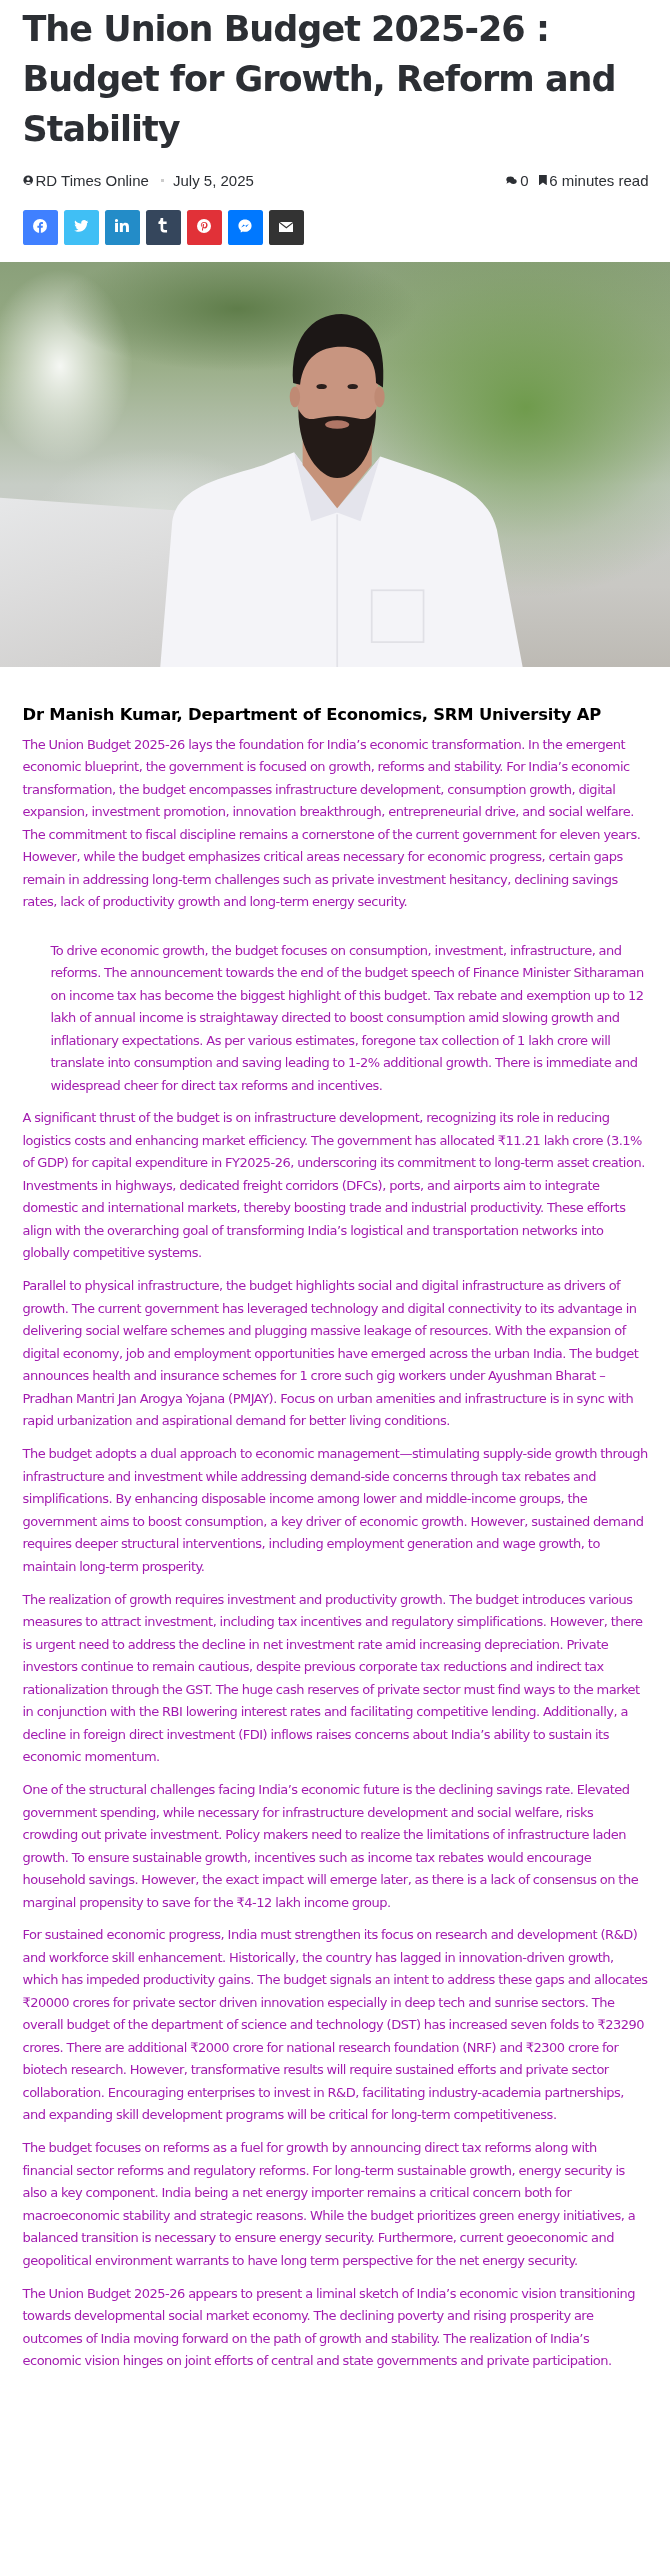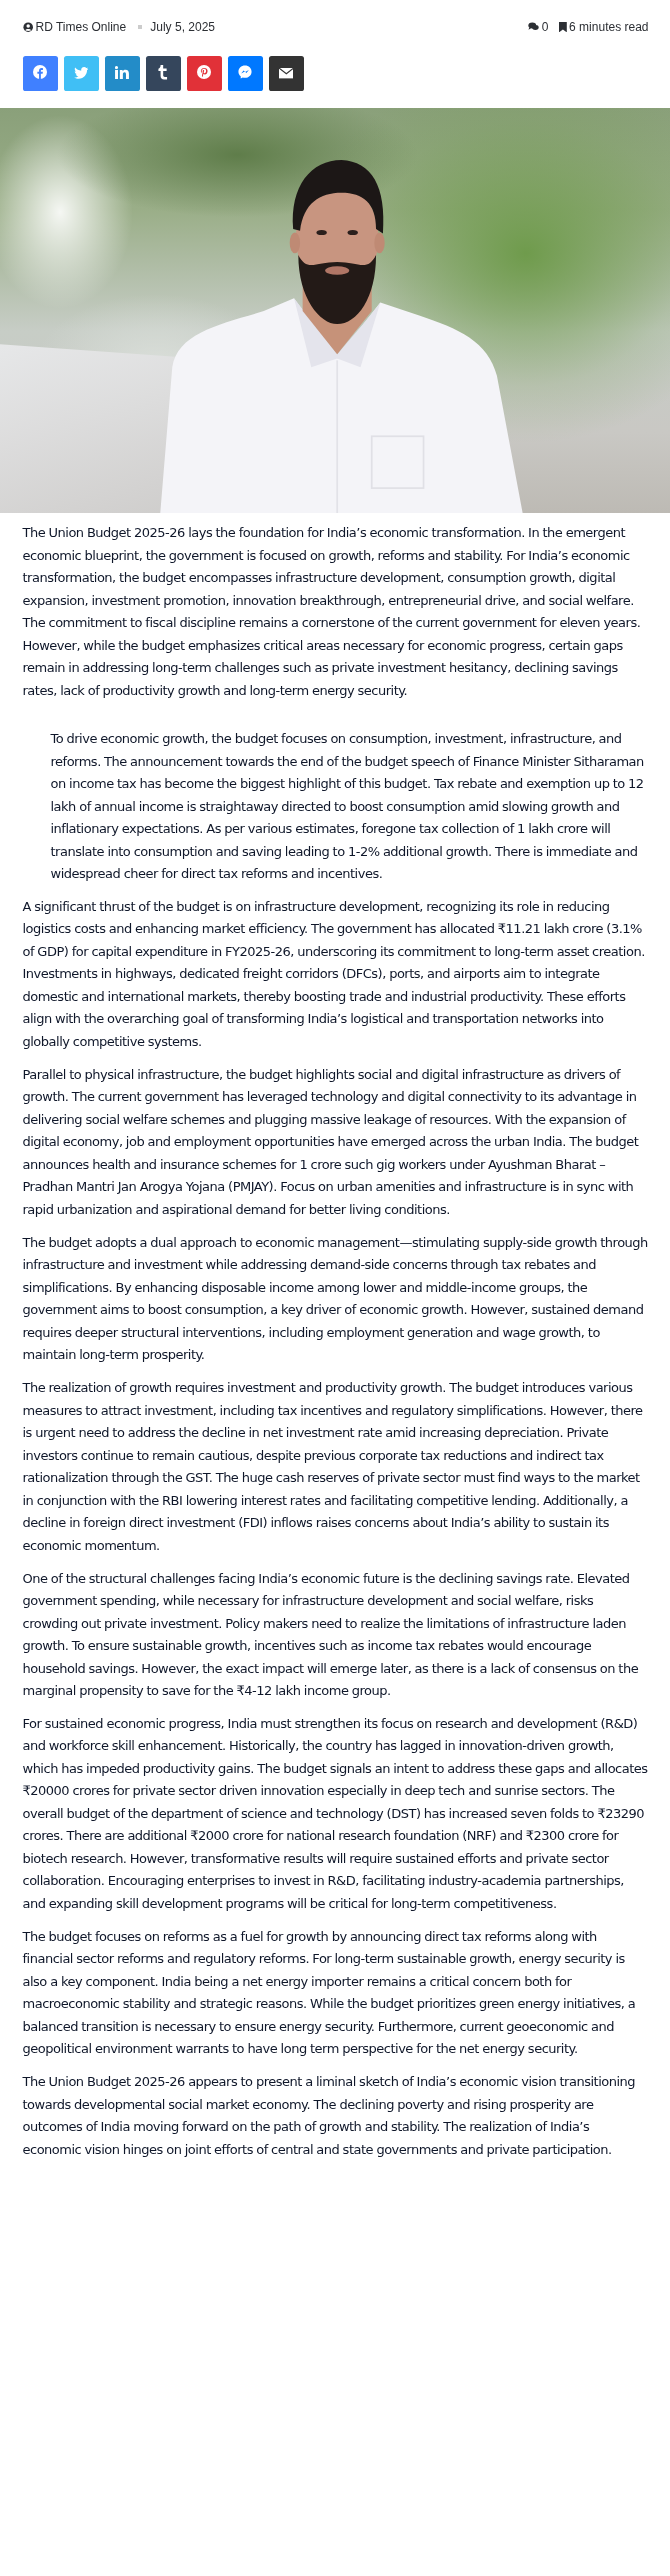--- a/index.html
+++ b/index.html
@@ -4,49 +4,50 @@
 <style>
   html, body { margin: 0; padding: 0; background: #ffffff; }
   body { width: 671px; font-family: "Liberation Sans", sans-serif; color: #000; overflow-x: hidden; }
   .wrap { padding: 0 22.5px; }
   h1.title {
     margin: 0; padding-top: 3.5px;
     font-family: "DejaVu Sans", sans-serif; font-weight: bold;
     font-size: 35px; line-height: 50px; letter-spacing: -1px;
     color: #2c2f34;
   }
-  .meta { display: flex; align-items: center; justify-content: space-between; margin-top: 19px; height: 15.6px; font-size: 12px; color: #2c2f34; }
+  .meta { display: flex; align-items: center; justify-content: space-between; margin-top: 19px; height: 15.6px; font-size: 15px; color: #2c2f34; }
   .meta-left, .meta-right { display: flex; align-items: center; }
   .meta .icon { display: inline-flex; align-items: center; justify-content: center; margin-right: 2.6px; }
   .dot { width: 3.5px; height: 3.5px; background: #ccc; display: inline-block; margin: 0 8.6px 0 12px; }
   .meta-right .item { display: inline-flex; align-items: center; margin-left: 10.4px; }
   .share { display: flex; gap: 6px; margin-top: 21.6px; }
   .share-btn { width: 35px; height: 35px; border-radius: 2.6px; display: flex; align-items: center; justify-content: center; cursor: pointer; }
   .hero { width: 671px; height: 405px; margin-top: 17.3px; position: relative; overflow: hidden;
     background:
       radial-gradient(ellipse 104px 138px at 60px 104px, rgba(255,255,255,0.9), rgba(255,255,255,0) 70%),
       radial-gradient(ellipse 173px 104px at 156px 259px, rgba(220,225,220,0.9), rgba(220,225,220,0) 70%),
       linear-gradient(180deg, #8aa07a 0%, #9aae88 25%, #c7cdc6 55%, #c9c8c4 80%, #bdbab4 100%);
   }
   .hero .foliage { position: absolute; right: 0; top: 0; width: 363px; height: 363px;
     background: radial-gradient(ellipse 225px 190px at 60% 40%, #6f9b4c, rgba(111,155,76,0.2) 70%, rgba(111,155,76,0) 100%); }
   .hero .foliage2 { position: absolute; left: 0; top: 0; width: 432px; height: 156px;
     background: radial-gradient(ellipse 225px 78px at 55% 30%, #5f7d4a, rgba(95,125,74,0) 80%); }
   .hero .path { position: absolute; left: 0; bottom: 0; width: 398px; height: 199px;
     background: linear-gradient(160deg, rgba(235,236,238,0.95), rgba(200,198,196,0.9)); clip-path: polygon(0 15%, 70% 25%, 100% 100%, 0 100%); }
   .person { position: absolute; left: 160px; top: 52px; width: 363px; height: 354px; }
   .author-heading { margin: 37px 0 0; font-family: "DejaVu Sans", sans-serif; font-weight: bold; font-size: 16.4px; line-height: 21px; color: #000; letter-spacing: -0.2px; }
-  .article p { margin: 0 0 10.4px; font-family: "DejaVu Sans", sans-serif; font-size: 13px; line-height: 22.5px; color: #0f172a; letter-spacing: -0.5px; word-spacing: -0.3px; }
+  .article p { margin: 0 0 10.4px; font-family: "DejaVu Sans", sans-serif; font-size: 13px; line-height: 22.5px; color: #a21caf; letter-spacing: -0.5px; word-spacing: -0.3px; }
   .article p.first { margin-top: 8.6px; }
   .article p.spaced { margin-top: 26px; margin-left: 28px; }
 </style>
 </head>
 <body>
 
 <div class="wrap">
+  <h1 class="title">The Union Budget 2025-26 : Budget for Growth, Reform and Stability</h1>
 
   <div class="meta">
     <div class="meta-left">
       <span class="icon">
         <svg width="10.4" height="10.4" viewBox="0 0 12 12">
             <circle cx="6" cy="6" r="5.5" fill="#2c2f34"></circle>
             <circle cx="6" cy="4.6" r="2" fill="#fff"></circle>
             <path d="M2.6 9.6 C3.4 7.6 8.6 7.6 9.4 9.6 C8.4 10.6 3.6 10.6 2.6 9.6Z" fill="#fff"></path>
           </svg>
       </span>
@@ -143,20 +144,21 @@
 
     <ellipse cx="187" cy="84" rx="6" ry="3" fill="#2a1f1c"></ellipse>
     <ellipse cx="223" cy="84" rx="6" ry="3" fill="#2a1f1c"></ellipse>
 
     <ellipse cx="156" cy="96" rx="6" ry="12" fill="#bf8a74"></ellipse>
     <ellipse cx="254" cy="96" rx="6" ry="12" fill="#bf8a74"></ellipse>
   </svg>
 </div>
 
 <div class="wrap article">
+  <h3 class="author-heading">Dr Manish Kumar, Department of Economics, SRM University AP</h3>
   <p class="first">The Union Budget 2025-26 lays the foundation for India’s economic transformation. In the emergent economic blueprint, the government is focused on growth, reforms and stability. For India’s economic transformation, the budget encompasses infrastructure development, consumption growth, digital expansion, investment promotion, innovation breakthrough, entrepreneurial drive, and social welfare. The commitment to fiscal discipline remains a cornerstone of the current government for eleven years. However, while the budget emphasizes critical areas necessary for economic progress, certain gaps remain in addressing long-term challenges such as private investment hesitancy, declining savings rates, lack of productivity growth and long-term energy security.</p>
   <p class="spaced">To drive economic growth, the budget focuses on consumption, investment, infrastructure, and reforms. The announcement towards the end of the budget speech of Finance Minister Sitharaman on income tax has become the biggest highlight of this budget. Tax rebate and exemption up to 12 lakh of annual income is straightaway directed to boost consumption amid slowing growth and inflationary expectations. As per various estimates, foregone tax collection of 1 lakh crore will translate into consumption and saving leading to 1-2% additional growth. There is immediate and widespread cheer for direct tax reforms and incentives.</p>
   <p>A significant thrust of the budget is on infrastructure development, recognizing its role in reducing logistics costs and enhancing market efficiency. The government has allocated ₹11.21 lakh crore (3.1% of GDP) for capital expenditure in FY2025-26, underscoring its commitment to long-term asset creation. Investments in highways, dedicated freight corridors (DFCs), ports, and airports aim to integrate domestic and international markets, thereby boosting trade and industrial productivity. These efforts align with the overarching goal of transforming India’s logistical and transportation networks into globally competitive systems.</p>
   <p>Parallel to physical infrastructure, the budget highlights social and digital infrastructure as drivers of growth. The current government has leveraged technology and digital connectivity to its advantage in delivering social welfare schemes and plugging massive leakage of resources. With the expansion of digital economy, job and employment opportunities have emerged across the urban India. The budget announces health and insurance schemes for 1 crore such gig workers under Ayushman Bharat – Pradhan Mantri Jan Arogya Yojana (PMJAY). Focus on urban amenities and infrastructure is in sync with rapid urbanization and aspirational demand for better living conditions.</p>
   <p>The budget adopts a dual approach to economic management—stimulating supply-side growth through infrastructure and investment while addressing demand-side concerns through tax rebates and simplifications. By enhancing disposable income among lower and middle-income groups, the government aims to boost consumption, a key driver of economic growth. However, sustained demand requires deeper structural interventions, including employment generation and wage growth, to maintain long-term prosperity.</p>
   <p>The realization of growth requires investment and productivity growth. The budget introduces various measures to attract investment, including tax incentives and regulatory simplifications. However, there is urgent need to address the decline in net investment rate amid increasing depreciation. Private investors continue to remain cautious, despite previous corporate tax reductions and indirect tax rationalization through the GST. The huge cash reserves of private sector must find ways to the market in conjunction with the RBI lowering interest rates and facilitating competitive lending. Additionally, a decline in foreign direct investment (FDI) inflows raises concerns about India’s ability to sustain its economic momentum.</p>
   <p>One of the structural challenges facing India’s economic future is the declining savings rate. Elevated government spending, while necessary for infrastructure development and social welfare, risks crowding out private investment. Policy makers need to realize the limitations of infrastructure laden growth. To ensure sustainable growth, incentives such as income tax rebates would encourage household savings. However, the exact impact will emerge later, as there is a lack of consensus on the marginal propensity to save for the ₹4-12 lakh income group.</p>
   <p>For sustained economic progress, India must strengthen its focus on research and development (R&amp;D) and workforce skill enhancement. Historically, the country has lagged in innovation-driven growth, which has impeded productivity gains. The budget signals an intent to address these gaps and allocates ₹20000 crores for private sector driven innovation especially in deep tech and sunrise sectors. The overall budget of the department of science and technology (DST) has increased seven folds to ₹23290 crores. There are additional ₹2000 crore for national research foundation (NRF) and ₹2300 crore for biotech research. However, transformative results will require sustained efforts and private sector collaboration. Encouraging enterprises to invest in R&amp;D, facilitating industry-academia partnerships, and expanding skill development programs will be critical for long-term competitiveness.</p>
   <p>The budget focuses on reforms as a fuel for growth by announcing direct tax reforms along with financial sector reforms and regulatory reforms. For long-term sustainable growth, energy security is also a key component. India being a net energy importer remains a critical concern both for macroeconomic stability and strategic reasons. While the budget prioritizes green energy initiatives, a balanced transition is necessary to ensure energy security. Furthermore, current geoeconomic and geopolitical environment warrants to have long term perspective for the net energy security.</p>
   <p>The Union Budget 2025-26 appears to present a liminal sketch of India’s economic vision transitioning towards developmental social market economy. The declining poverty and rising prosperity are outcomes of India moving forward on the path of growth and stability. The realization of India’s economic vision hinges on joint efforts of central and state governments and private participation.</p>

